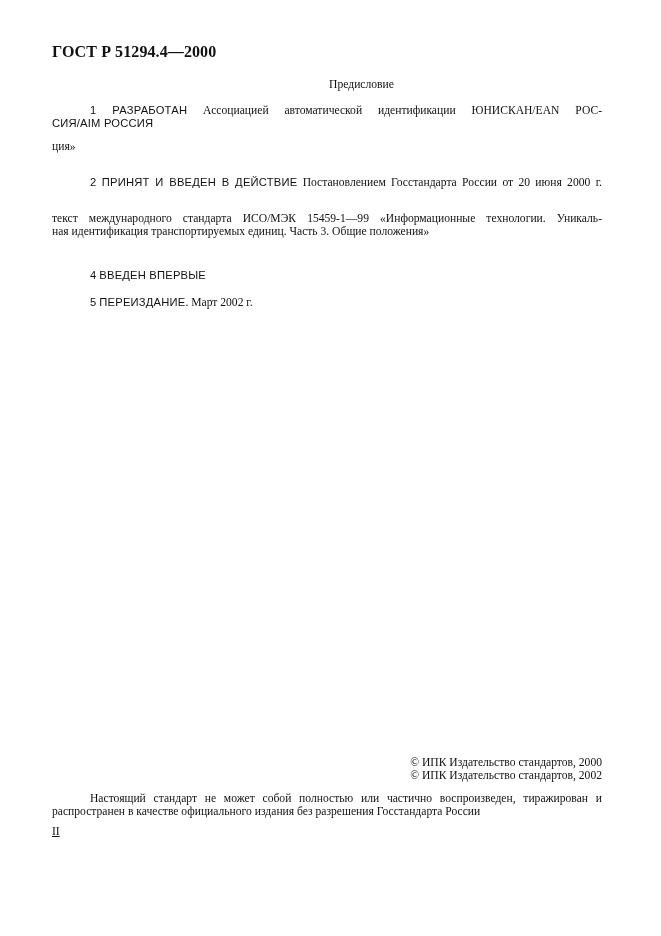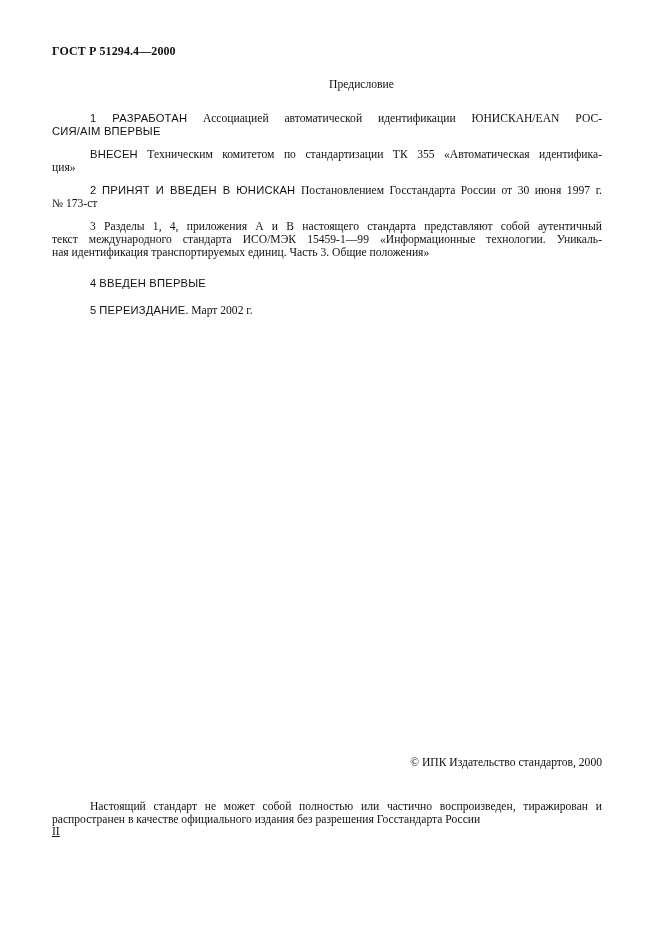--- a/index.html
+++ b/index.html
@@ -2,84 +2,79 @@
 <html><head>
   <meta charset="utf-8">
   <style>
     html, body { margin: 0; padding: 0; background: #ffffff; }
     body {
       width: 661px; height: 936px; position: relative; overflow: hidden;
       font-family: "Liberation Serif", "DejaVu Serif", serif;
       color: #111; font-size: 11.6px; line-height: 13px;
     }
     .abs { position: absolute; }
-    .header { left: 52px; top: 45px; font-weight: bold; font-size: 12px; letter-spacing: 0.1px; }
+    .header { left: 52px; top: 45px; font-weight: bold; font-size: 16px; letter-spacing: 0.1px; }
     .title { left: 0; width: 661px; top: 78px; text-align: center; padding-left: 31px; }
     .para { left: 52px; width: 550px; text-align: justify; }
-    .indent { text-indent: 38px; margin-top: 8px; }
+    .indent { text-indent: 38px; }
     .caps { font-family: "Liberation Sans", "DejaVu Sans", sans-serif; font-size: 11.2px; letter-spacing: 0.2px; }
     .just-last { text-align-last: justify; }
     .copyright { right: 59px; text-align: left; line-height: 13px; }
     .pagenum { left: 52px; top: 825px; text-decoration: underline; }
   </style>
 </head>
 <body>
 
 <div class="abs header">ГОСТ Р 51294.4—2000</div>
 
 <div class="abs title">Предисловие</div>
 
 <div class="abs para" style="top:104px;">
   <div class="indent just-last">
     <span class="caps">1</span>
     <span class="caps">РАЗРАБОТАН</span>
     <span>Ассоциацией автоматической идентификации ЮНИСКАН/EAN РОС-</span>
   </div>
-  <div class="caps">СИЯ/AIM ВПЕРВЫЕ</div>
+  <div class="caps">СИЯ/AIM РОССИЯ</div>
 </div>
 
 <div class="abs para" style="top:140px;">
-  <div class="indent just-last">
-    <span class="caps">ВНЕСЕН</span>
-    <span>Техническим комитетом по стандартизации ТК 355 «Автоматическая идентифика-</span>
-  </div>
   <div>ция»</div>
 </div>
 
 <div class="abs para" style="top:176px;">
   <div class="indent just-last">
     <span class="caps">2</span>
-    <span class="caps">ПРИНЯТ И ВВЕДЕН В ЮНИСКАН</span>
-    <span>Постановлением Госстандарта России от 30 июня 1997 г.</span>
+    <span class="caps">ПРИНЯТ И ВВЕДЕН В ДЕЙСТВИЕ</span>
+    <span>Постановлением Госстандарта России от 20 июня 2000 г.</span>
   </div>
-  <div>№ 173-ст</div>
 </div>
 
 <div class="abs para" style="top:212px;">
-  <div class="indent just-last">3 Разделы 1, 4, приложения А и В настоящего стандарта представляют собой аутентичный</div>
   <div class="just-last">текст международного стандарта ИСО/МЭК 15459-1—99 «Информационные технологии. Уникаль-</div>
   <div>ная идентификация транспортируемых единиц. Часть 3. Общие положения»</div>
 </div>
 
 <div class="abs para" style="top:269px;">
   <div class="indent">
     <span class="caps">4</span>
     <span class="caps">ВВЕДЕН ВПЕРВЫЕ</span>
   </div>
 </div>
 
 <div class="abs para" style="top:296px;">
   <div class="indent">
     <span class="caps">5</span>
     <span class="caps">ПЕРЕИЗДАНИЕ</span><span>. Март 2002 г.</span>
   </div>
 </div>
 
 <div class="abs copyright" style="top:756px;">
   <div>© ИПК Издательство стандартов, 2000</div>
+  <div>© ИПК Издательство стандартов, 2002</div>
 </div>
 
 <div class="abs para" style="top:792px;">
   <div class="indent just-last">Настоящий стандарт не может собой полностью или частично воспроизведен, тиражирован и</div>
   <div>распространен в качестве официального издания без разрешения Госстандарта России</div>
 </div>
 
 <div class="abs pagenum">II</div>
 
 </body></html>

